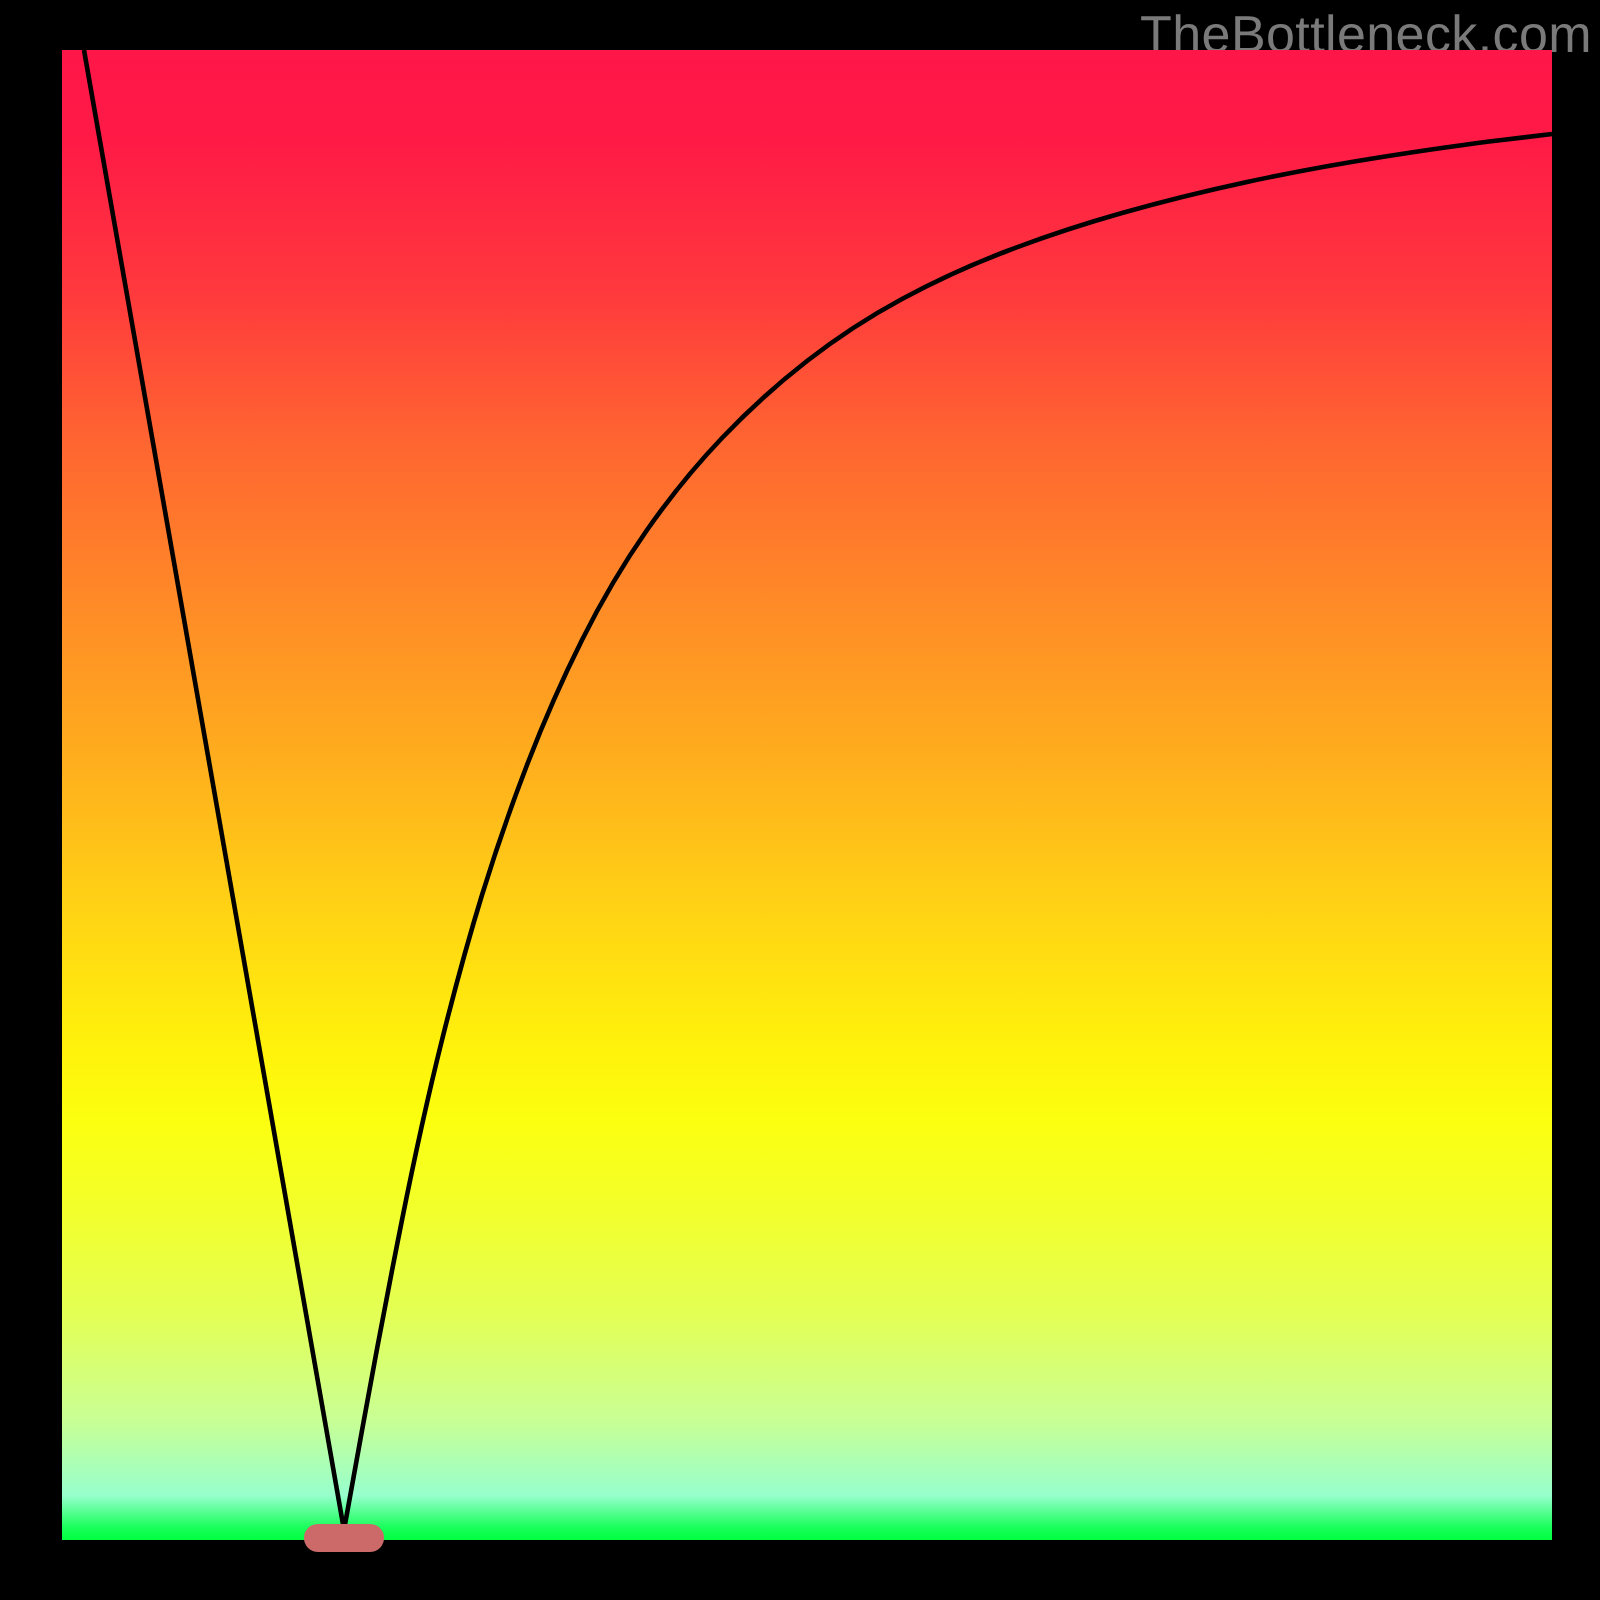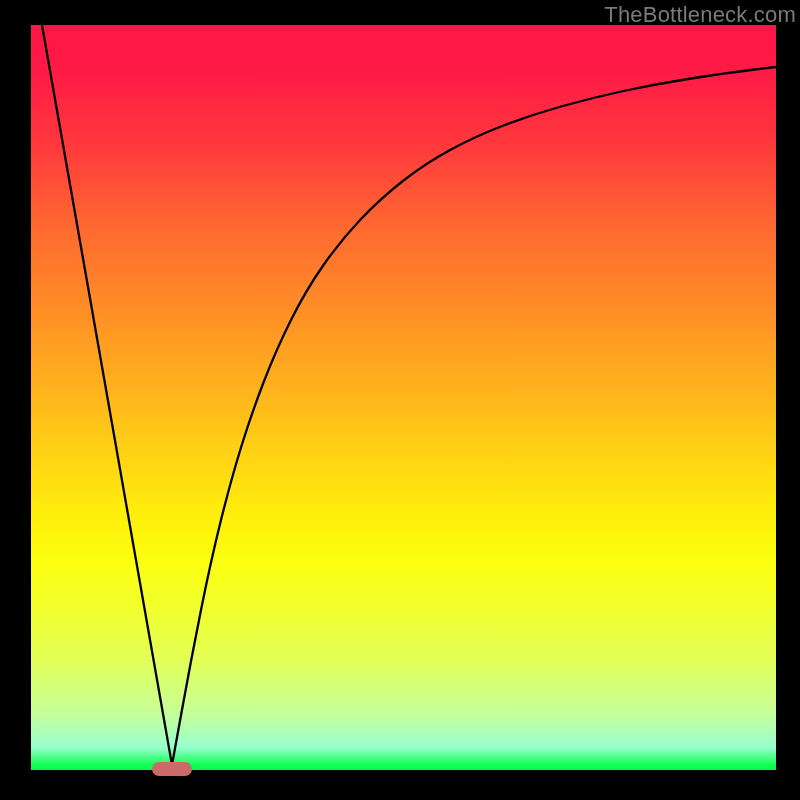--- a/index.html
+++ b/index.html
@@ -39,21 +39,21 @@
       #97ffcd 97%,
       #17ff59 99.2%,
       #00ff3f 100%
     );
   }
   .watermark {
     position: absolute;
     right: 4px;
     top: 2px;
     font-family: Arial, Helvetica, sans-serif;
-    font-size: 22px;
+    font-size: 26px;
     color: #7a7a7a;
     letter-spacing: 0.2px;
     user-select: none;
   }
   .marker {
     position: absolute;
     background: #cc6a69;
     border-radius: 8px;
   }
   svg.curve {

